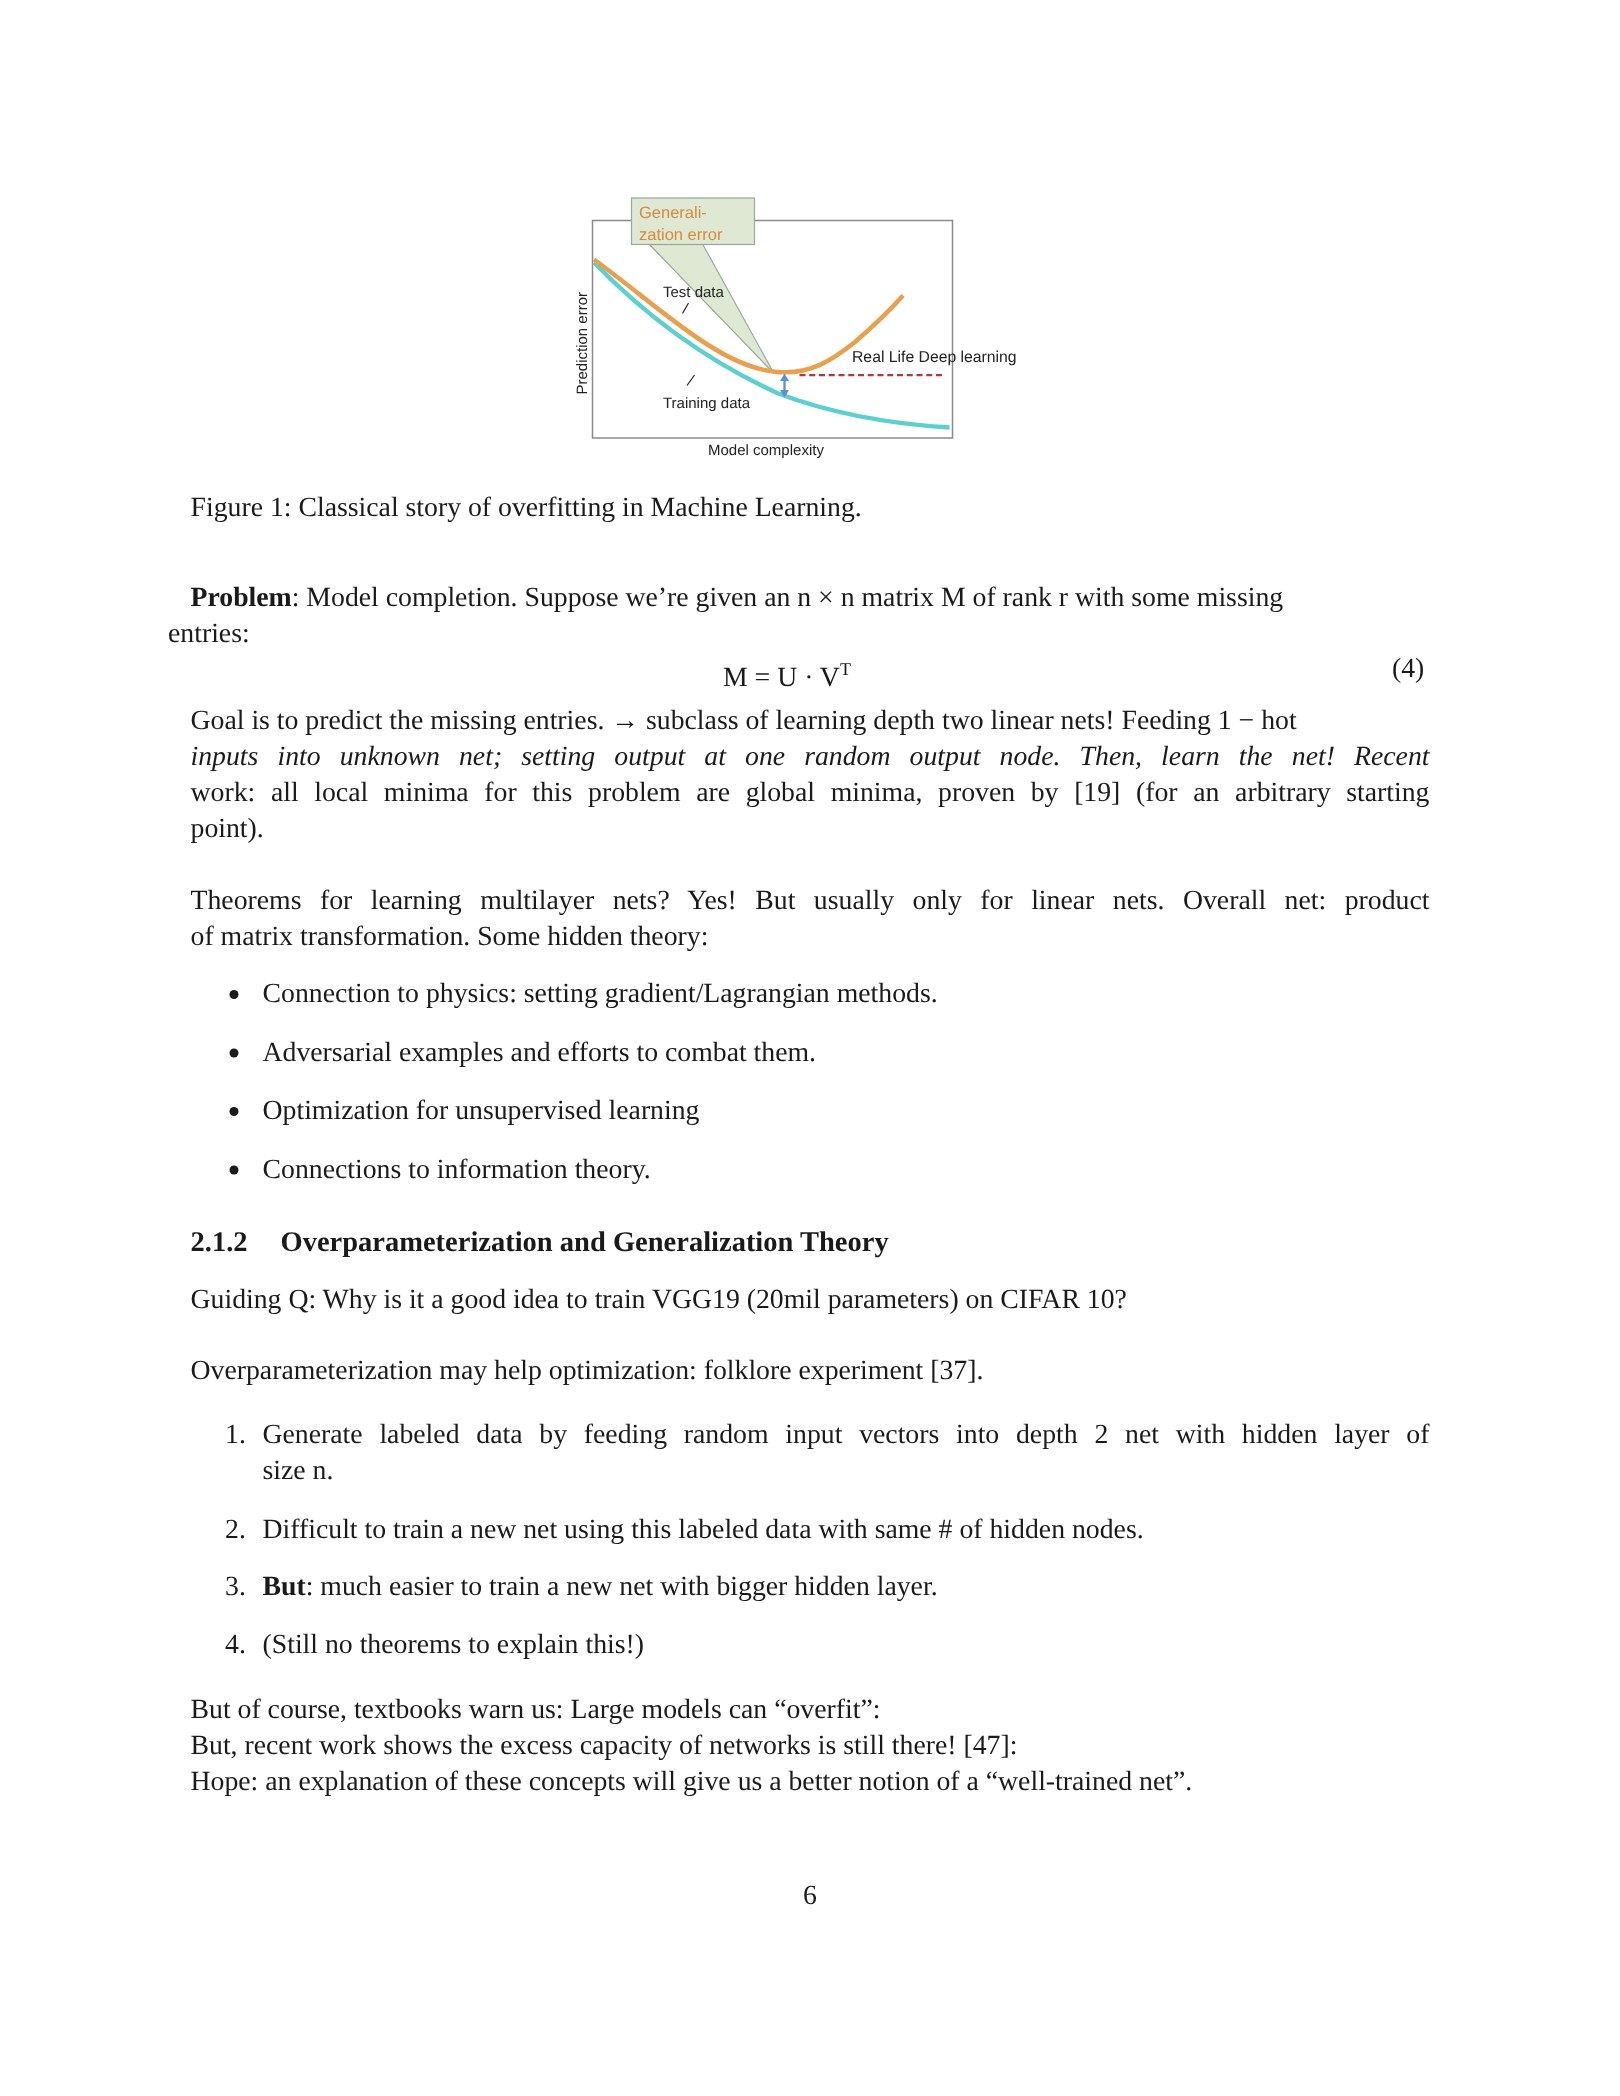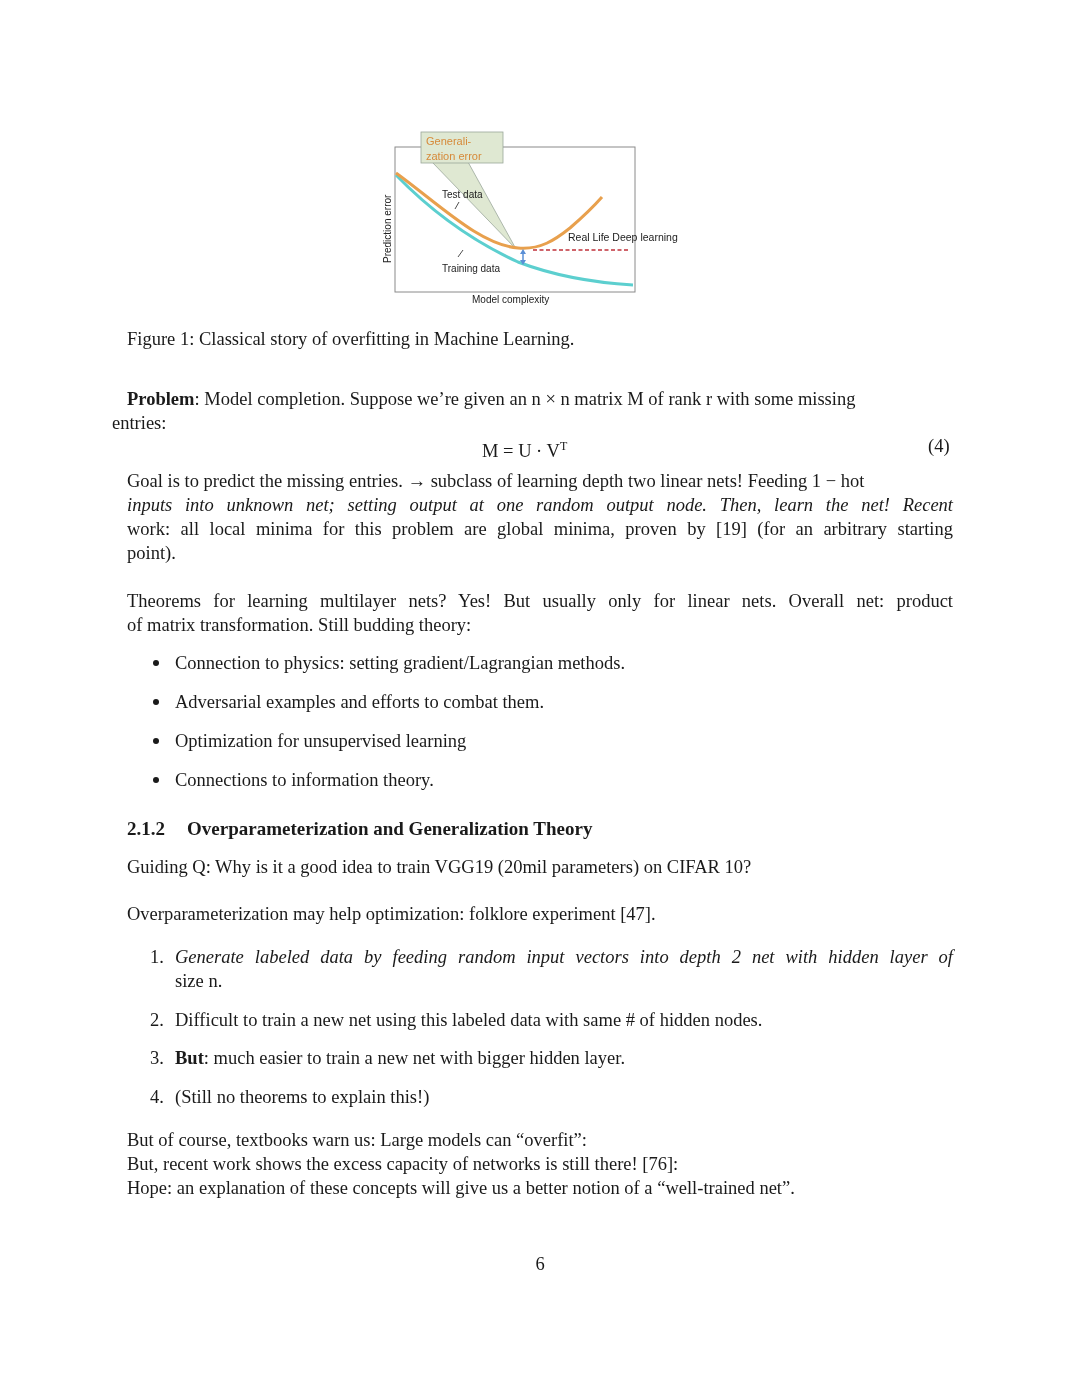--- a/index.html
+++ b/index.html
@@ -66,21 +66,21 @@
 <div class="abs txt" style="top:434px; left:928px;">(4)</div>
 
 <div class="abs txt para" style="top:469px;">
   <span>Goal is to predict the missing entries. → subclass of learning depth two linear nets! Feeding 1 − </span><span class="it">hot</span>
 </div>
 <div class="abs txt para" style="top:493px; text-align-last: justify; font-style: italic;">inputs into unknown net; setting output at one random output node. Then, learn the net! Recent</div>
 <div class="abs txt para" style="top:517px; text-align-last: justify;">work: all local minima for this problem are global minima, proven by [19] (for an arbitrary starting</div>
 <div class="abs txt" style="top:541px; left:127px;">point).</div>
 
 <div class="abs txt para" style="top:589px; text-align-last: justify;">Theorems for learning multilayer nets? Yes! But usually only for linear nets. Overall net: product</div>
-<div class="abs txt" style="top:613px; left:127px;">of matrix transformation. Still budding theory:</div>
+<div class="abs txt" style="top:613px; left:127px;">of matrix transformation. Some hidden theory:</div>
 
 <div class="abs txt bullet-item" style="top:651px;">
   <span class="bullet-dot"></span>
   <span class="bullet-text">Connection to physics: setting gradient/Lagrangian methods.</span>
 </div>
 <div class="abs txt bullet-item" style="top:690px;">
   <span class="bullet-dot"></span>
   <span class="bullet-text">Adversarial examples and efforts to combat them.</span>
 </div>
 <div class="abs txt bullet-item" style="top:729px;">
@@ -91,39 +91,39 @@
   <span class="bullet-dot"></span>
   <span class="bullet-text">Connections to information theory.</span>
 </div>
 
 <div class="abs heading" style="top:818px; left:127px;">
   <span>2.1.2</span><span style="display:inline-block; width:22px;"></span><span>Overparameterization and Generalization Theory</span>
 </div>
 
 <div class="abs txt" style="top:855px; left:127px;">Guiding Q: Why is it a good idea to train VGG19 (20mil parameters) on CIFAR 10?</div>
 
-<div class="abs txt" style="top:902px; left:127px;">Overparameterization may help optimization: folklore experiment [47].</div>
+<div class="abs txt" style="top:902px; left:127px;">Overparameterization may help optimization: folklore experiment [37].</div>
 
 <div class="abs txt enum-item" style="top:945px;">
   <span class="enum-num">1.</span>
-  <span class="enum-text" style="text-align-last: justify; font-style: italic;">Generate labeled data by feeding random input vectors into depth 2 net with hidden layer of</span>
+  <span class="enum-text" style="text-align-last: justify;">Generate labeled data by feeding random input vectors into depth 2 net with hidden layer of</span>
 </div>
 <div class="abs txt" style="top:969px; left:175px;">
   <span>size </span><span class="it">n</span><span>.</span>
 </div>
 <div class="abs txt enum-item" style="top:1008px;">
   <span class="enum-num">2.</span>
   <span class="enum-text">Difficult to train a new net using this labeled data with same # of hidden nodes.</span>
 </div>
 <div class="abs txt enum-item" style="top:1046px;">
   <span class="enum-num">3.</span>
   <span class="enum-text"><span class="bold">But</span><span>: much easier to train a new net with bigger hidden layer.</span></span>
 </div>
 <div class="abs txt enum-item" style="top:1085px;">
   <span class="enum-num">4.</span>
   <span class="enum-text">(Still no theorems to explain this!)</span>
 </div>
 
 <div class="abs txt" style="top:1128px; left:127px;">But of course, textbooks warn us: Large models can “overfit”:</div>
-<div class="abs txt" style="top:1152px; left:127px;">But, recent work shows the excess capacity of networks is still there! [76]:</div>
+<div class="abs txt" style="top:1152px; left:127px;">But, recent work shows the excess capacity of networks is still there! [47]:</div>
 <div class="abs txt" style="top:1176px; left:127px;">Hope: an explanation of these concepts will give us a better notion of a “well-trained net”.</div>
 
 <div class="abs txt" style="top:1252px; left:0; width:1080px; text-align:center;">6</div>
 
 </body></html>

